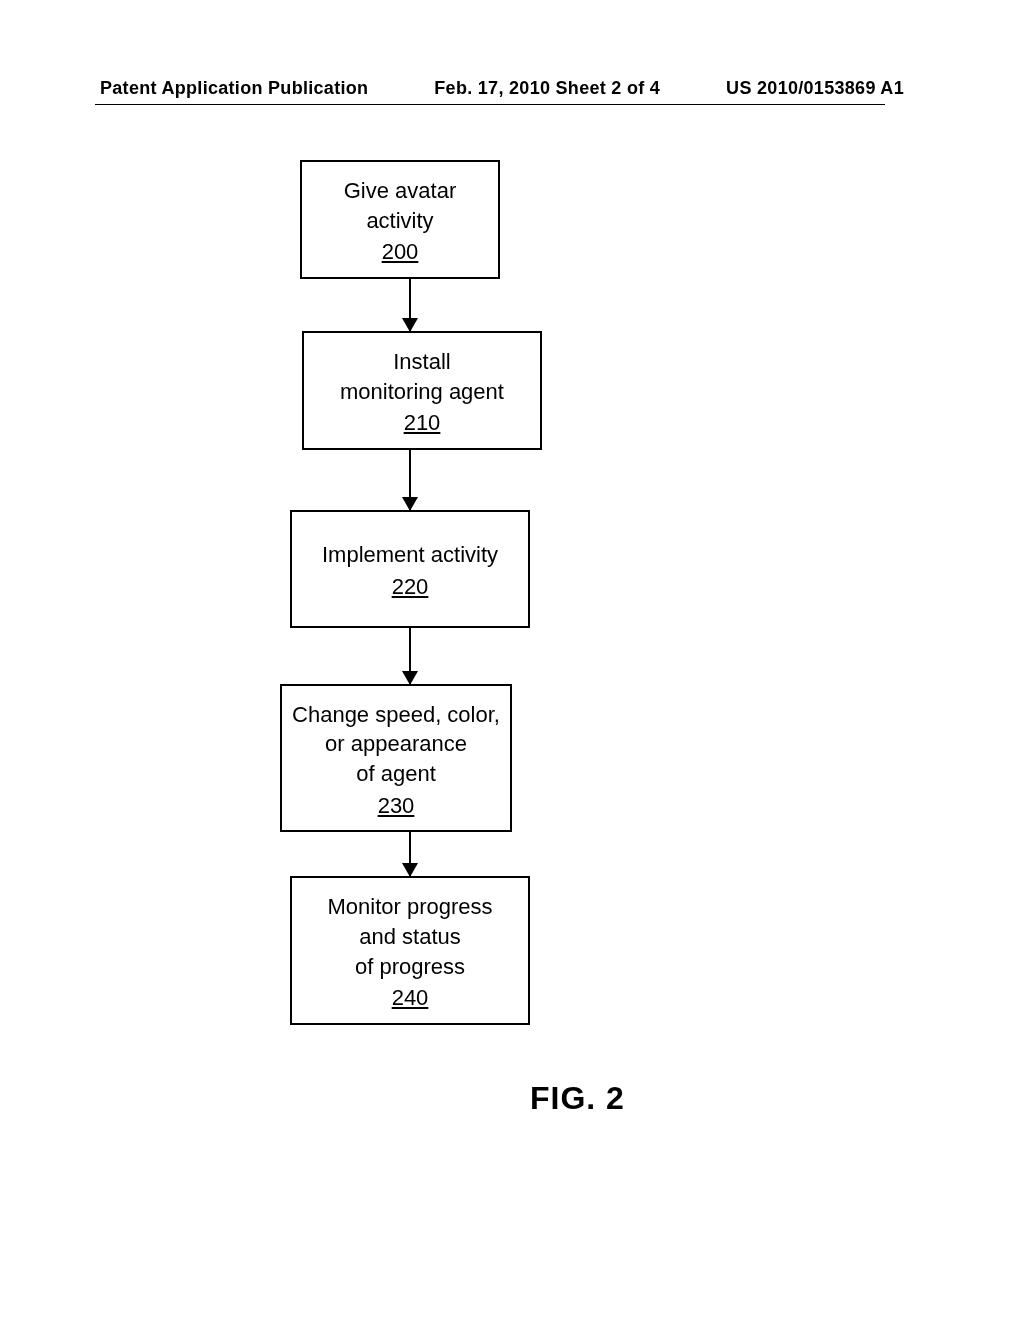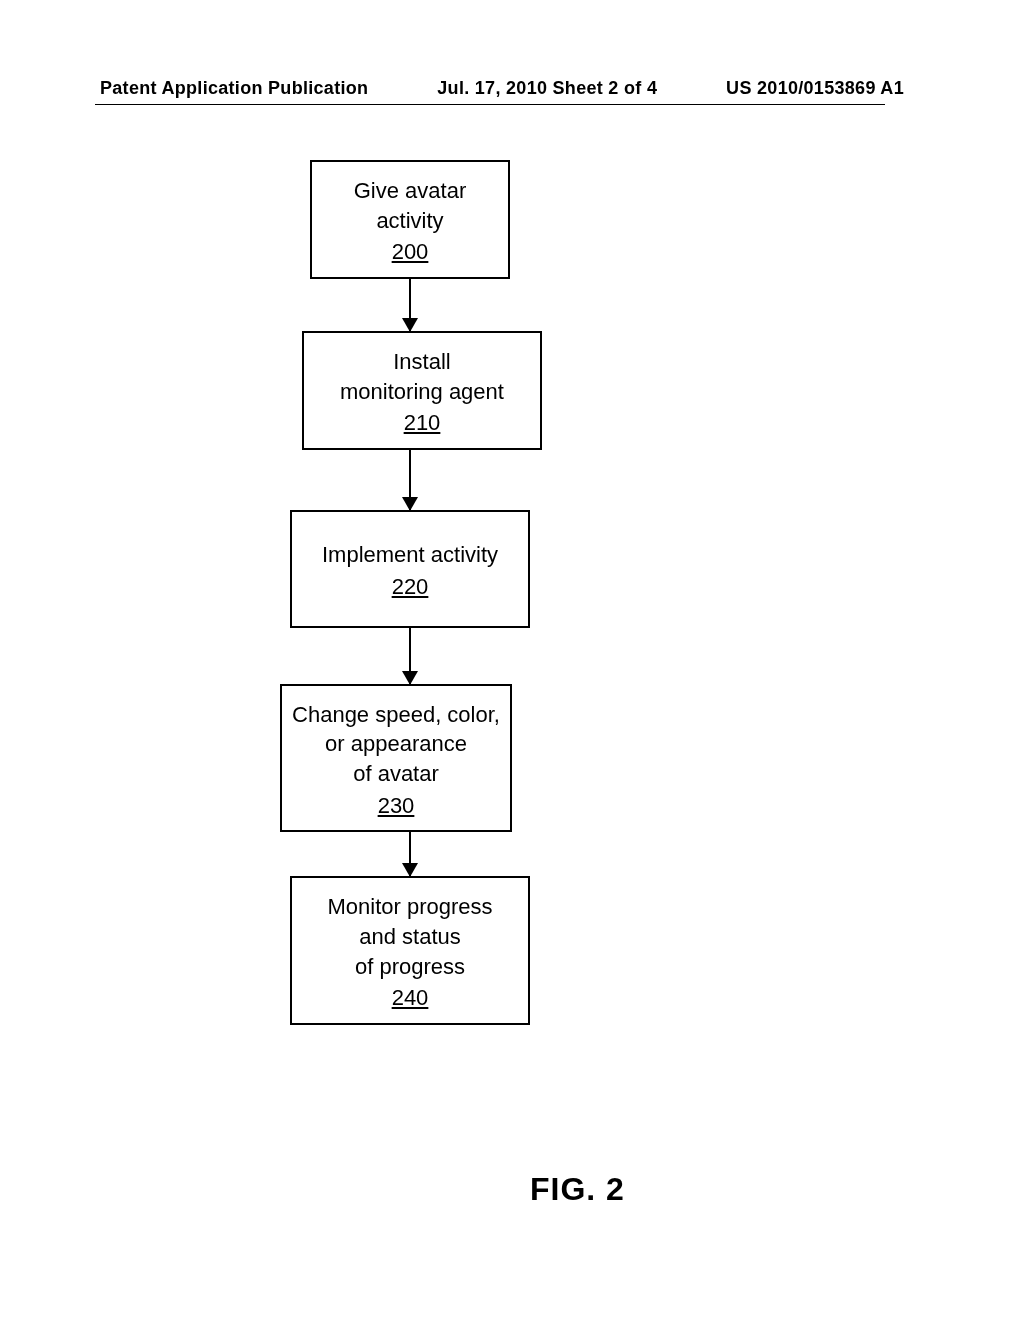--- a/index.html
+++ b/index.html
@@ -72,40 +72,40 @@
       position: absolute;
       bottom: -1px;
       left: 50%;
       transform: translateX(-50%);
       width: 0;
       height: 0;
       border-left: 8px solid transparent;
       border-right: 8px solid transparent;
       border-top: 14px solid #000;
     }
-    .box1 { width: 200px; margin-left: 30px; }
+    .box1 { width: 200px; margin-left: 20px; }
     .box2 { width: 240px; margin-left: 22px; }
     .box3 { width: 240px; margin-left: 10px; }
     .box4 { width: 232px; margin-left: 0px; }
     .box5 { width: 240px; margin-left: 10px; }
     .fig-label {
       position: absolute;
-      top: 1171px;
+      top: 1080px;
       left: 530px;
       font-size: 32px;
       font-weight: bold;
       letter-spacing: 1px;
     }
   </style>
 </head>
 <body>
 
 <div class="header">
   <span class="header-left">Patent Application Publication</span>
-  <span class="header-center">Jul. 17, 2010  Sheet 2 of 4</span>
+  <span class="header-center">Feb. 17, 2010  Sheet 2 of 4</span>
   <span class="header-right">US 2010/0153869 A1</span>
 </div>
 <div class="header-rule"></div>
 
 <div class="flowchart">
 
   <div class="box box1">
     <div>Give avatar</div>
     <div>activity</div>
     <div><span class="ref">200</span></div>
@@ -124,21 +124,21 @@
   <div class="box box3" style="padding-top:28px;padding-bottom:24px">
     <div>Implement activity</div>
     <div><span class="ref">220</span></div>
   </div>
 
   <div class="arrow" style="height:56px"></div>
 
   <div class="box box4">
     <div>Change speed, color,</div>
     <div>or appearance</div>
-    <div>of avatar</div>
+    <div>of agent</div>
     <div><span class="ref">230</span></div>
   </div>
 
   <div class="arrow" style="height:44px"></div>
 
   <div class="box box5">
     <div>Monitor progress</div>
     <div>and status</div>
     <div>of progress</div>
     <div><span class="ref">240</span></div>

